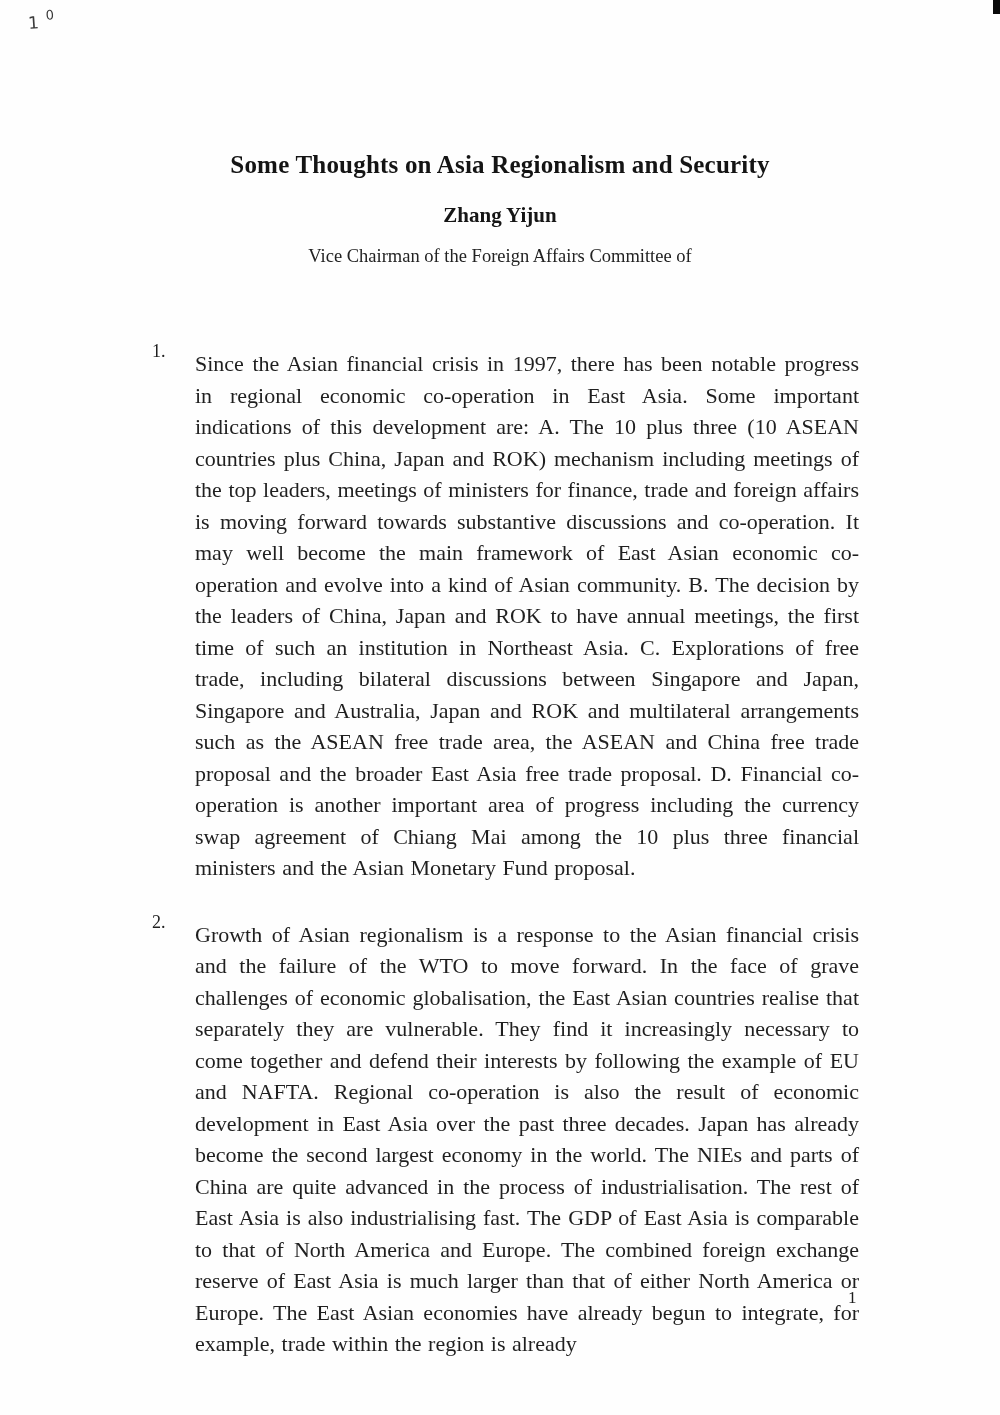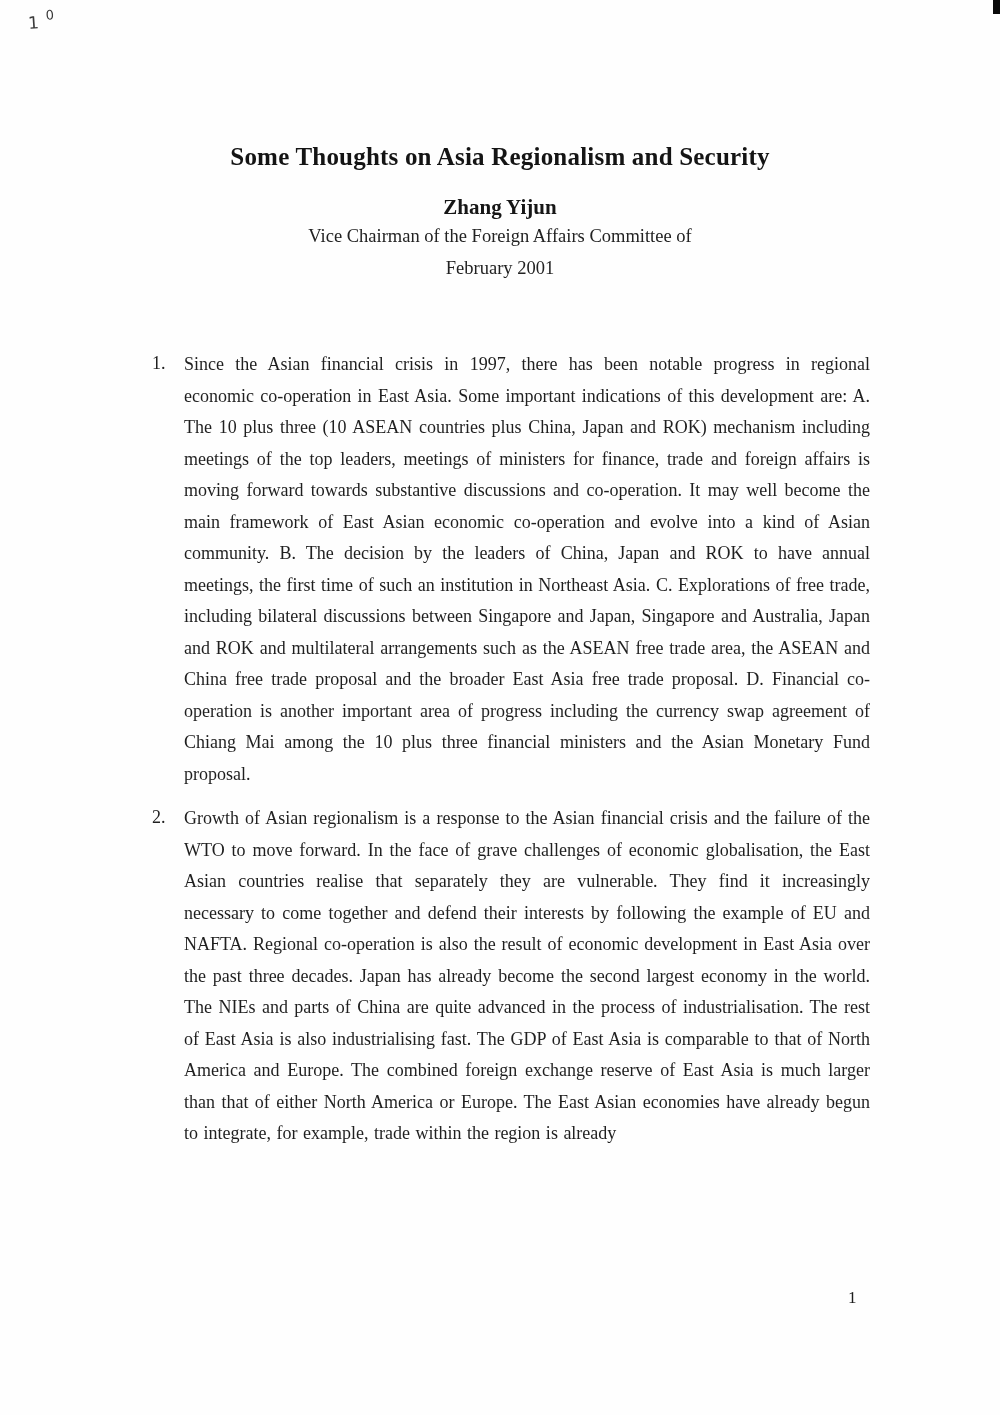--- a/index.html
+++ b/index.html
@@ -42,58 +42,59 @@
     right: 0;
     width: 7px;
     height: 14px;
     background: #0a0a0a;
   }
   .header {
     padding-top: 143px;
     text-align: center;
   }
   .title {
-    margin: 0;
+    margin: 8px;
     font-size: 25px;
     font-weight: 700;
     letter-spacing: 0.2px;
     color: #141414;
   }
   .author {
     margin-top: 24px;
     font-size: 21px;
     font-weight: 700;
     color: #161616;
   }
   .affil {
     font-size: 18.5px;
     line-height: 32px;
     color: #222222;
   }
   .affil.first {
+    margin-top: 12px;
   }
   .body {
     margin-top: 64px;
     padding-left: 152px;
     padding-right: 129px;
   }
   .para {
     display: flex;
     margin-bottom: 11px;
   }
   .num {
     flex: 0 0 31px;
     font-size: 18px;
     line-height: 31.5px;
     color: #1f1f1f;
   }
   .text {
     flex: 1;
-    margin: 1px;
-    font-size: 18px;
+    margin: 12px;
+    font-size: 22px;
     line-height: 31.5px;
     text-align: justify;
     color: #1f1f1f;
     word-spacing: 1px;
   }
   .page-number {
     position: absolute;
     top: 1288px;
     left: 848px;
     font-size: 17px;
@@ -109,21 +110,20 @@
     <span class="hw-digit-low">1</span>
     <span class="hw-digit-raised">0</span>
   </div>
 
   <div class="corner-mark"></div>
 
   <header class="header">
     <h1 class="title">Some Thoughts on Asia Regionalism and Security</h1>
     <div class="author">Zhang Yijun</div>
     <div class="affil first">Vice Chairman of the Foreign Affairs Committee of</div>
-    <div class="affil">February 2001</div>
   </header>
 
   <main class="body">
     <div class="para">
       <div class="num">1.</div>
       <p class="text">Since the Asian financial crisis in 1997, there has been notable progress in regional economic co-operation in East Asia.  Some important indications of this development are: A. The 10 plus three (10 ASEAN countries plus China, Japan and ROK) mechanism including meetings of the top leaders, meetings of ministers for finance, trade and foreign affairs is moving forward towards substantive discussions and co-operation.  It may well become the main framework of East Asian economic co-operation and evolve into a kind of Asian community.  B. The decision by the leaders of China, Japan and ROK to have annual meetings, the first time of such an institution in Northeast Asia.  C. Explorations of free trade, including bilateral discussions between Singapore and Japan, Singapore and Australia, Japan and ROK and multilateral arrangements such as the ASEAN free trade area, the ASEAN and China free trade proposal and the broader East Asia free trade proposal.  D.  Financial co-operation is another important area of progress including the currency swap agreement of Chiang Mai among the 10 plus three financial ministers and the Asian Monetary Fund proposal.</p>
     </div>
     <div class="para">
       <div class="num">2.</div>
       <p class="text">Growth of Asian regionalism is a response to the Asian financial crisis and the failure of the WTO to move forward.  In the face of grave challenges of economic globalisation, the East Asian countries realise that separately they are vulnerable. They find it increasingly necessary to come together and defend their interests by following the example of EU and NAFTA.  Regional co-operation is also the result of economic development in East Asia over the past three decades.  Japan has already become the second largest economy in the world.  The NIEs and parts of China are quite advanced in the process of industrialisation.  The rest of East Asia is also industrialising fast.  The GDP of East Asia is comparable to that of North America and Europe.  The combined foreign exchange reserve of East Asia is much larger than that of either North America or Europe.  The East Asian economies have already begun to integrate, for example, trade within the region is already</p>

